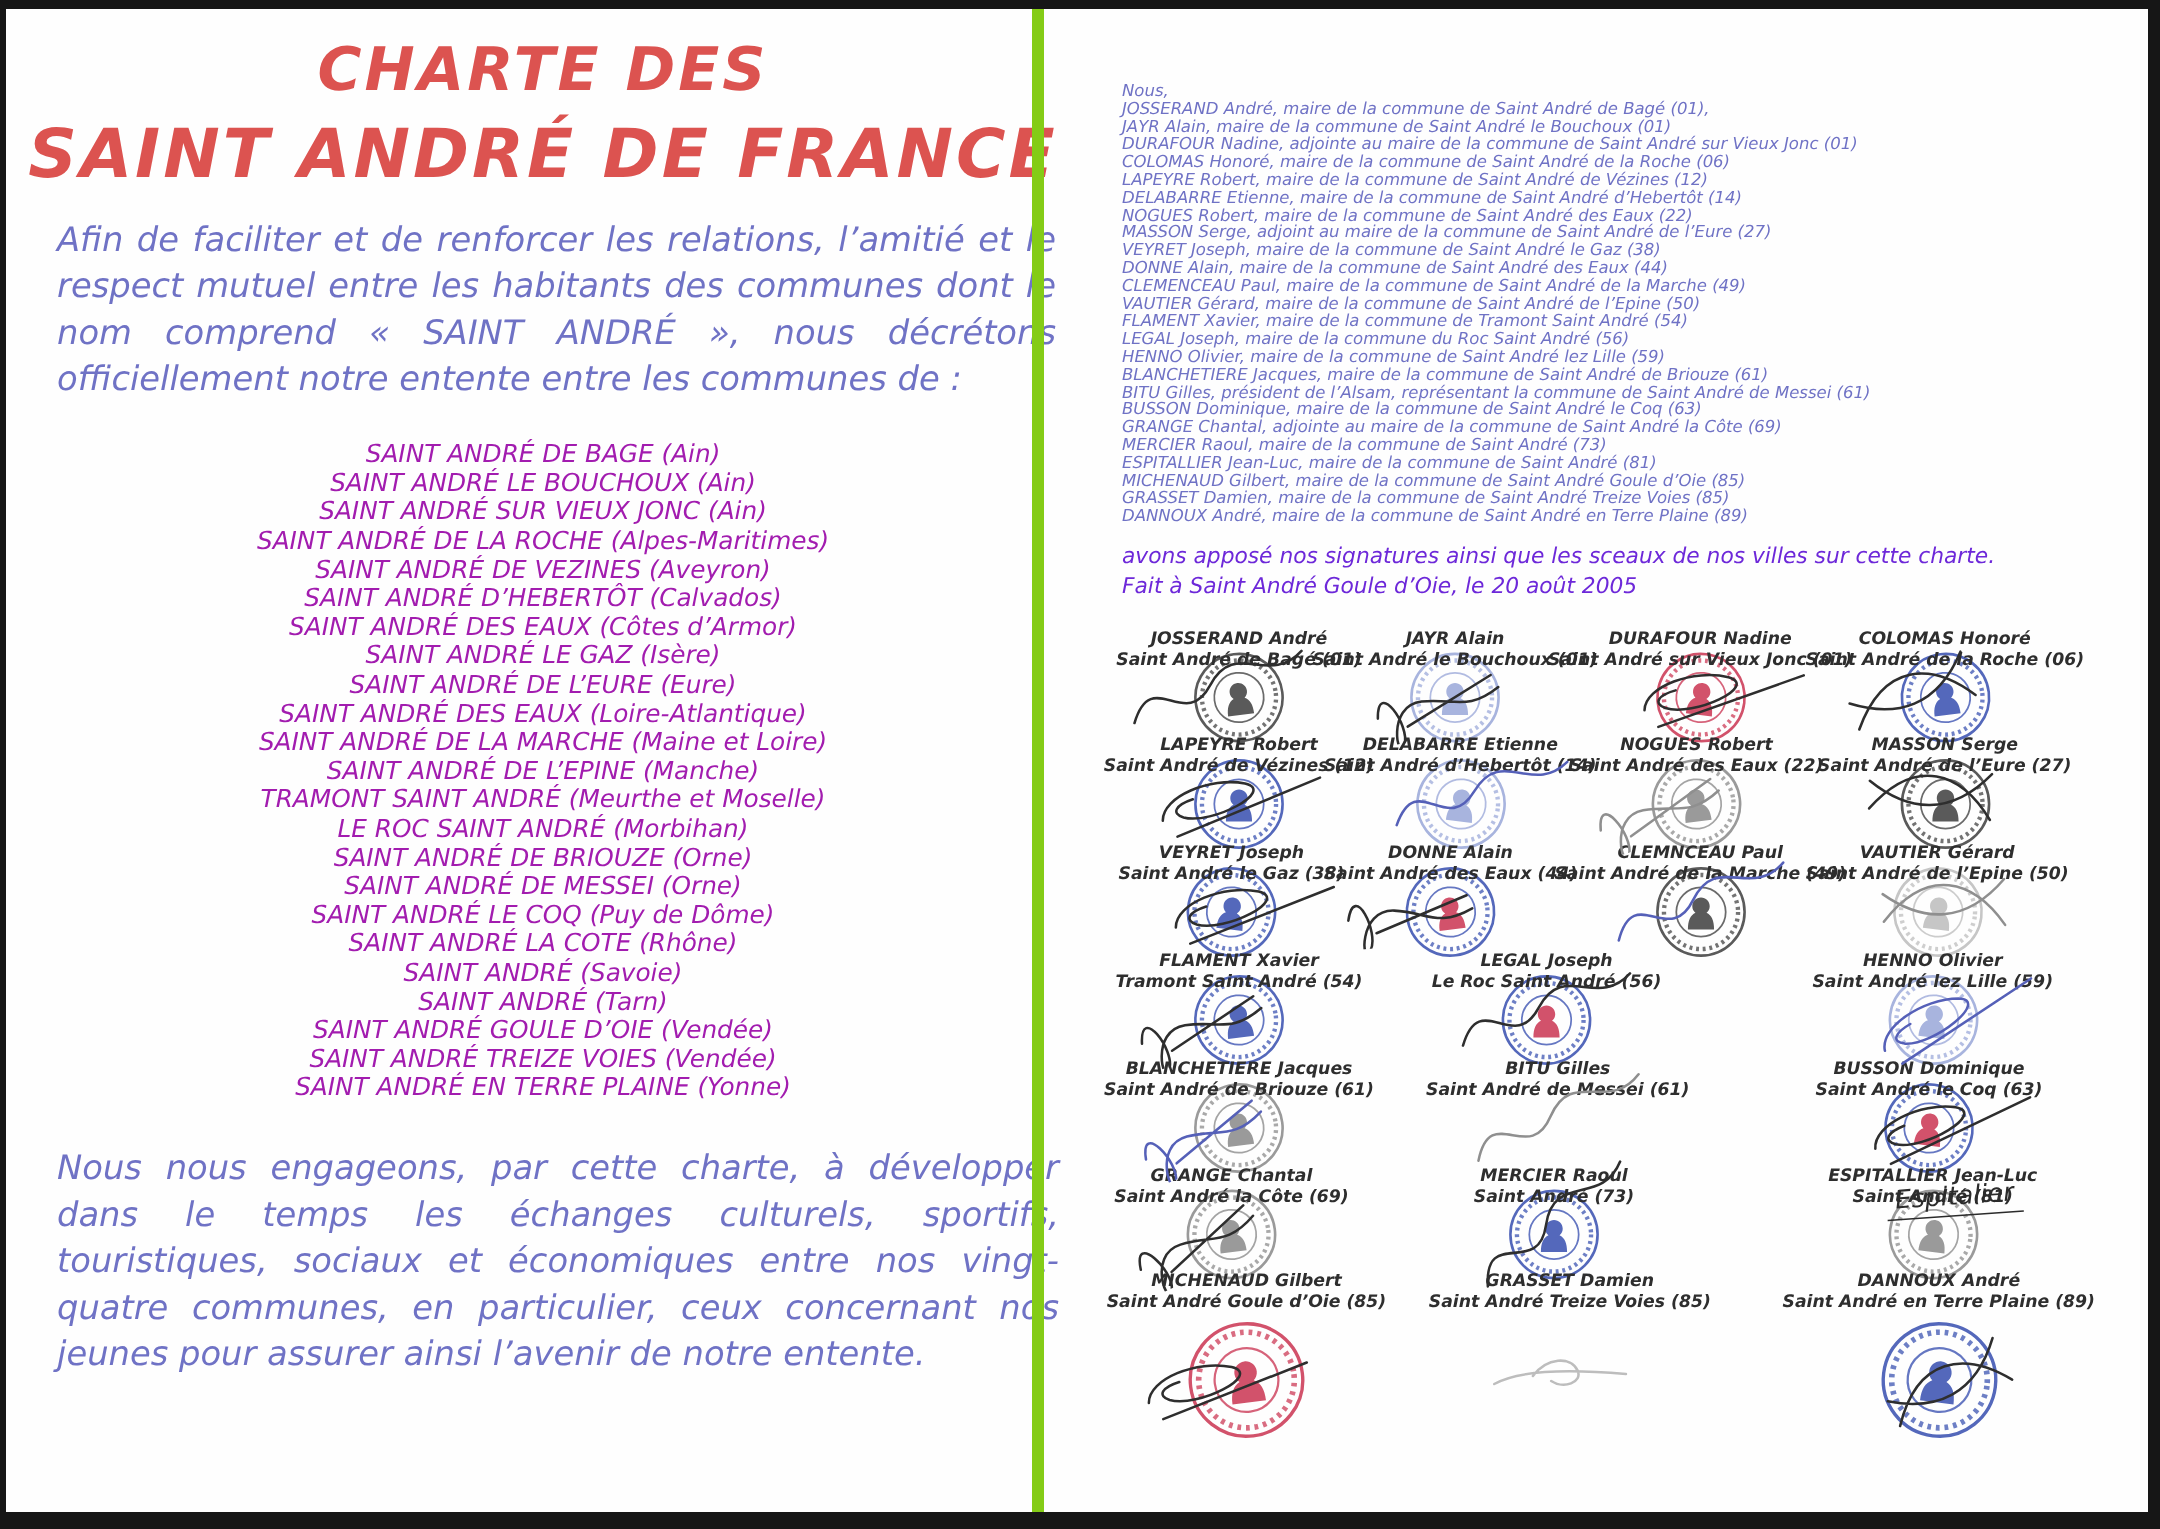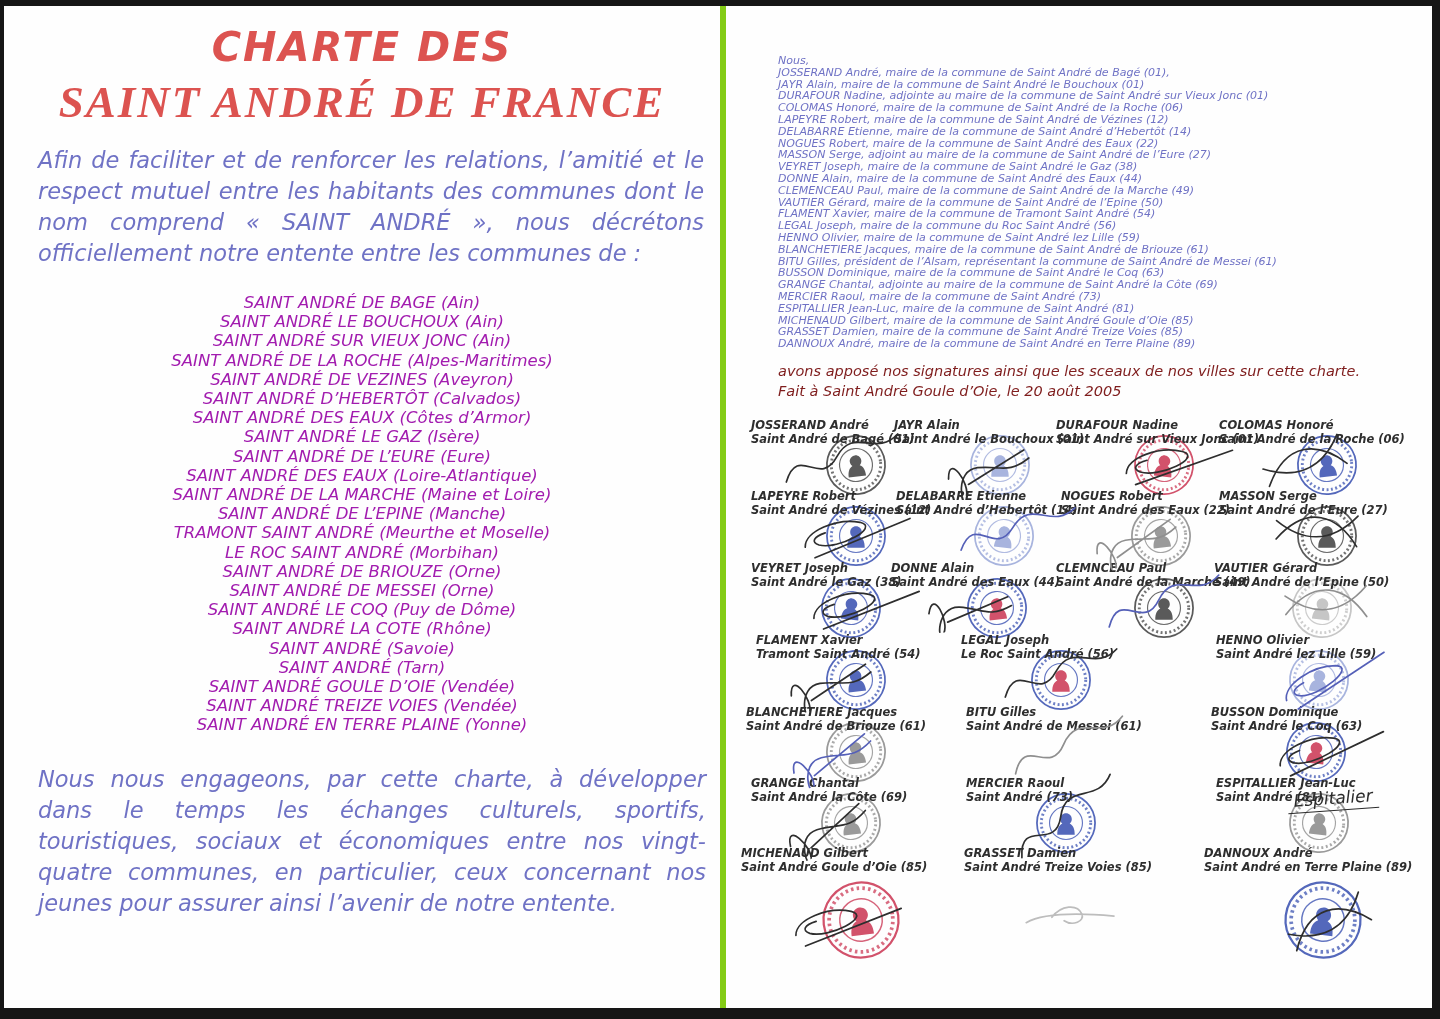--- a/index.html
+++ b/index.html
@@ -1,38 +1,38 @@
 <!DOCTYPE html>
 <html><head>
 <meta charset="utf-8">
 <style>
   html,body{margin:0;padding:0;width:1440px;height:1019px;background:#161616;overflow:hidden;
     font-family:"DejaVu Sans",sans-serif;}
   .sheet{position:absolute;left:4px;top:6px;width:1428px;height:1002px;background:#fefefe;}
   .page{position:absolute;top:0;height:100%;}
   .page-left{left:0;width:716px;}
-  .page-right{left:716px;width:710px;border-left:6px solid #84cc16;}
+  .page-right{left:684px;width:710px;border-left:8px solid #84cc16;}
   
   .title1{position:absolute;top:18px;left:0;width:100%;text-align:center;
     font-size:40px;font-weight:bold;font-style:italic;letter-spacing:2px;color:#dc5350;margin:0;}
   .title2{position:absolute;top:70px;left:0;width:100%;text-align:center;
-    font-size:45px;font-weight:bold;font-style:italic;letter-spacing:2px;color:#dc5350;margin:0;font-family:Liberation Serif, serif;}
+    font-size:45px;font-weight:bold;font-style:italic;letter-spacing:2px;color:#dc5350;margin:0;}
   .intro{position:absolute;top:139px;left:34px;width:666px;margin:0;
     font-size:22.5px;font-style:italic;color:#6f72c5;line-height:31px;text-align:justify;}
   .communes{position:absolute;top:287px;left:0;width:100%;text-align:center;
     font-size:16.5px;font-style:italic;color:#a21caf;line-height:19.2px;}
   .closing{position:absolute;top:758px;left:34px;width:668px;margin:0;
     font-size:22.5px;font-style:italic;color:#6f72c5;line-height:31px;text-align:justify;}
   
   .mayors{position:absolute;top:49px;left:52px;width:640px;
     font-size:11px;font-style:italic;color:#6f72c5;line-height:11.8px;font-weight:500;}
   .statement{position:absolute;top:355px;left:52px;width:640px;
-    font-size:14.5px;font-style:italic;color:#7f1d1d;line-height:20px;font-weight:500;}
+    font-size:14.5px;font-style:italic;color:#6d28d9;line-height:20px;font-weight:500;}
   
-  .sig-cell{position:absolute;font-style:italic;color:#2e2e2e;}
+  .sig-cell{position:absolute;text-align:center;font-style:italic;color:#2e2e2e;}
   .sig-name{position:relative;z-index:3;font-size:11.5px;font-weight:600;line-height:14px;}
   .sig-commune{position:relative;z-index:3;font-size:11.5px;font-weight:600;line-height:14px;}
   .stampwrap{position:absolute;left:50%;z-index:1;}
   .sigwrap{position:absolute;left:50%;z-index:4;}
   .sig-text{font-size:17px;font-style:italic;color:#2b2b2b;border-bottom:1.6px solid #2b2b2b;
     padding:0 6px 2px 6px;white-space:nowrap;}
   svg{display:block;}
 </style>
 </head>
 <body>

